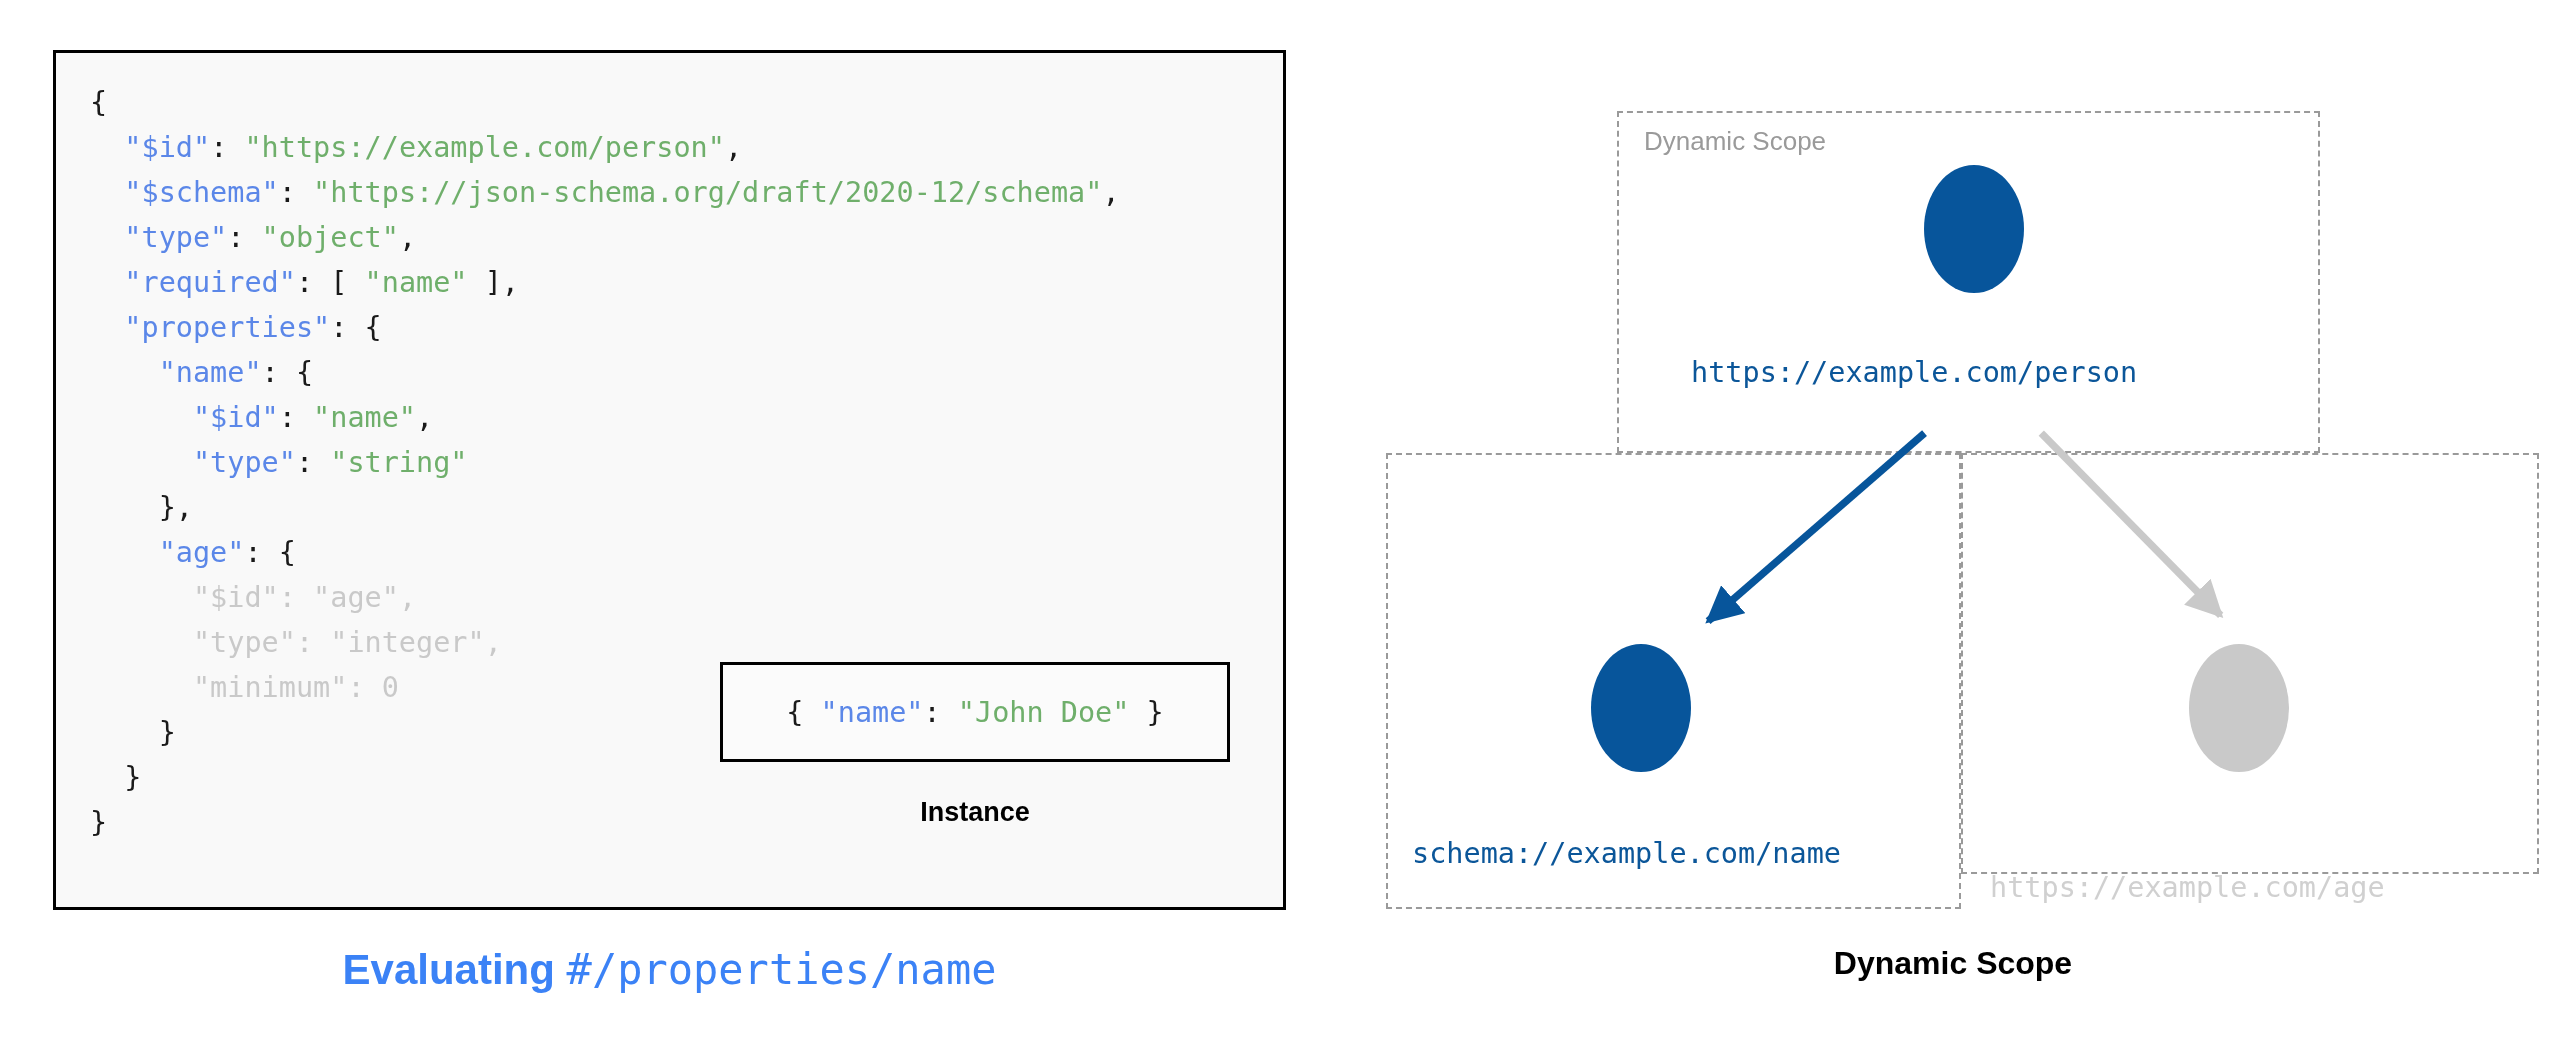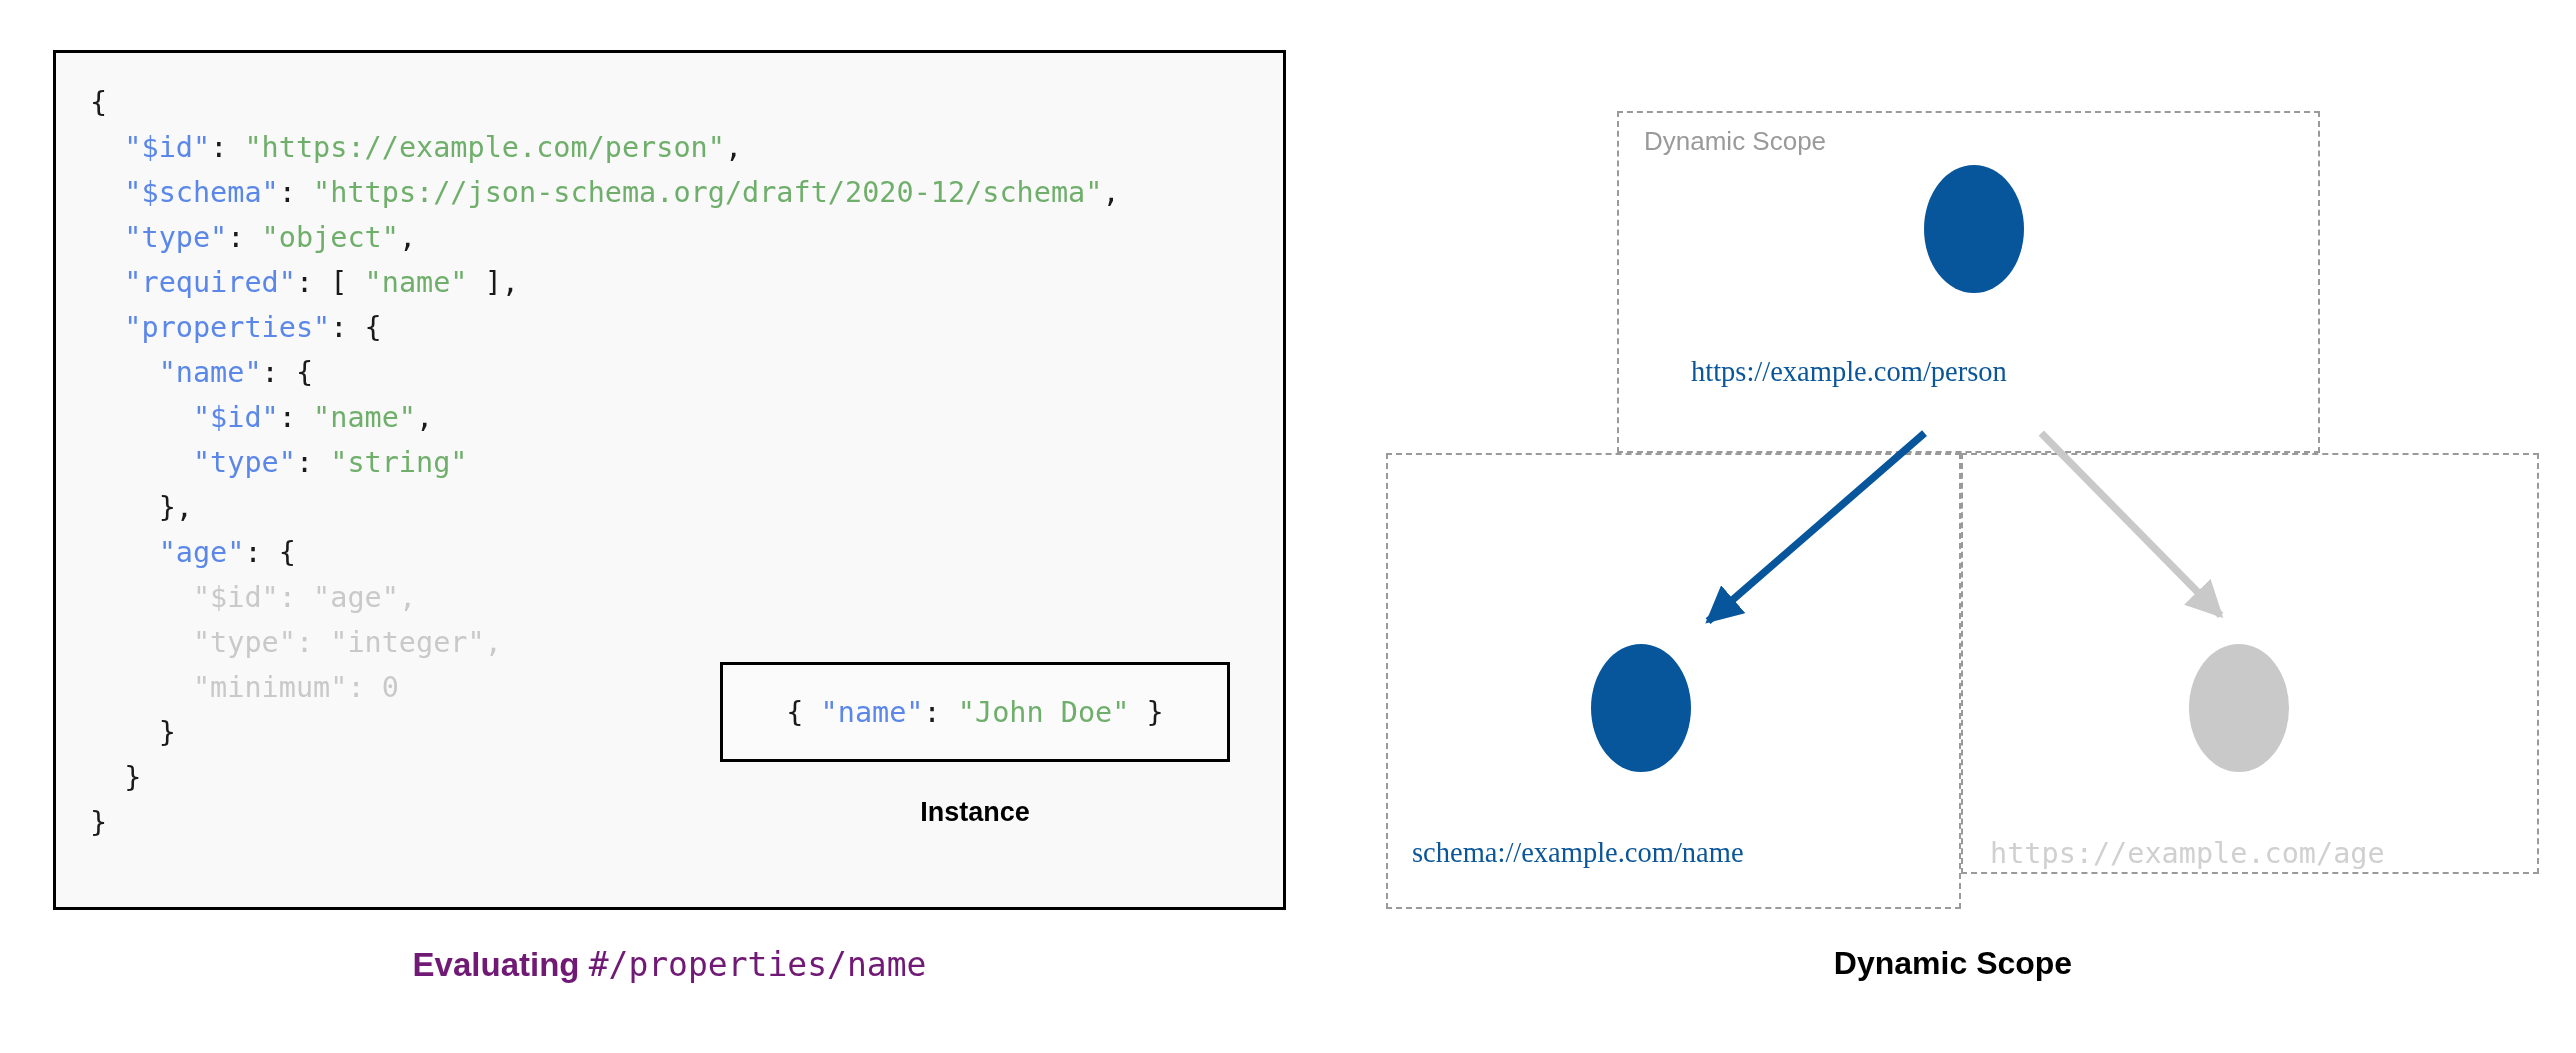--- a/index.html
+++ b/index.html
@@ -79,22 +79,22 @@
     color: #000000;
   }
 
   
   #left-caption {
     position: absolute;
     left: 53px;
     top: 945px;
     width: 1233px;
     text-align: center;
-    font-size: 33px;
-    color: #701a75;
+    font-size: 42px;
+    color: #3b82f6;
     white-space: nowrap;
   }
   #left-caption .cap-bold {
     font-family: "Liberation Sans", sans-serif;
     font-weight: bold;
   }
   #left-caption .cap-mono {
     font-family: "DejaVu Sans Mono", "Liberation Mono", monospace;
     font-weight: normal;
   }
@@ -137,22 +137,22 @@
   #circle-person { left: 569px; top: 85px;  width: 100px; height: 128px; }
   #circle-name   { left: 236px;  top: 564px;  width: 100px; height: 128px; }
   #circle-age    { left: 834px; top: 564px;  width: 100px; height: 128px; }
 
   .node-label {
     position: absolute;
     font-family: "DejaVu Sans Mono", "Liberation Mono", monospace;
     font-size: 28.5px;
     white-space: nowrap;
   }
-  .label-blue { color: #0B5699; font-family: Liberation Serif, serif; }
-  .label-gray { color: #D0D0D0; }
+  .label-blue { color: #0B5699; }
+  .label-gray { color: #D0D0D0; margin-top: 34px; }
 
   #label-person { left: 336px;  top: 276px; }
   #label-name   { left: 57px;  top: 757px; }
   #label-age    { left: 635px; top: 757px; }
 
   #arrow-layer {
     position: absolute;
     left: 0; top: 0;
     width: 1196px; height: 843px;
     pointer-events: none;

